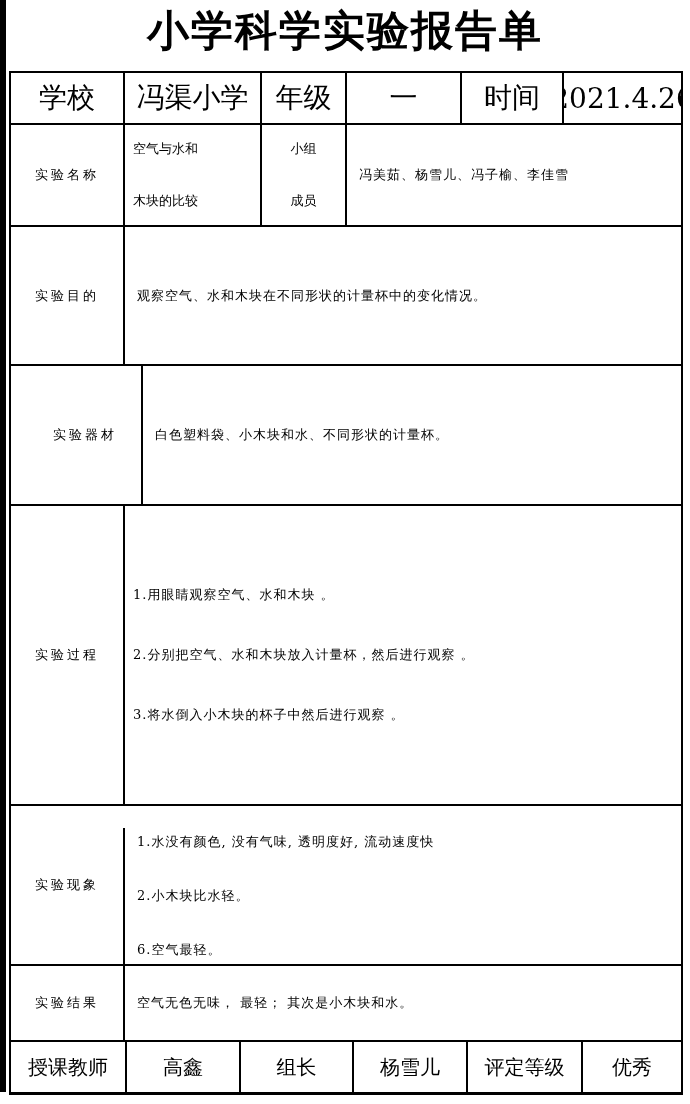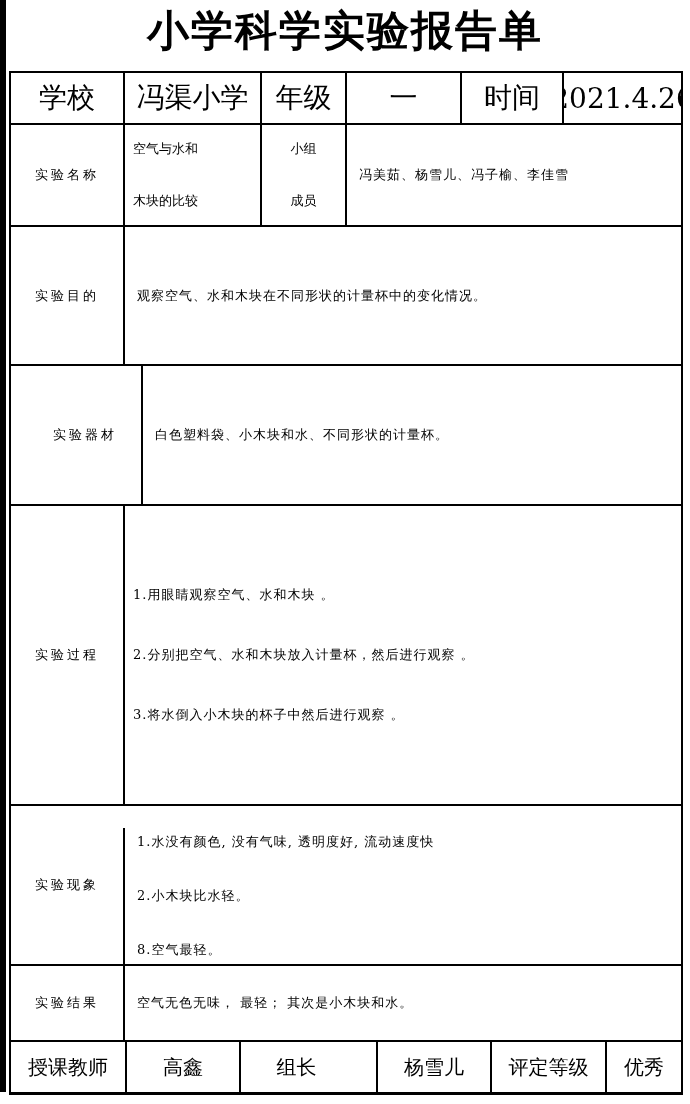--- a/index.html
+++ b/index.html
@@ -95,21 +95,21 @@
   .w-label  { width: 112px; flex: none; }
   .w-school { width: 137px; flex: none; }
   .w-grade  { width: 85px;  flex: none; }
   .w-one    { width: 115px; flex: none; }
   .w-time   { width: 102px; flex: none; }
   .w-rest   { flex: 1; }
   
   .w-f1 { width: 114px; flex: none; }
   .w-f2 { width: 114px; flex: none; }
   .w-f3 { width: 113px; flex: none; }
-  .w-f4 { width: 114px; flex: none; margin-left: 24px; }
+  .w-f4 { width: 114px; flex: none; }
   .w-f5 { width: 115px; flex: none; font-family: Liberation Mono, monospace; }
 </style>
 </head>
 <body>
 
 <div class="page">
 
   <div class="left-bar"></div>
 
   <div class="doc-title">小学科学实验报告单</div>
@@ -155,21 +155,21 @@
         <div>2.分别把空气、水和木块放入计量杯，然后进行观察 。</div>
         <div>3.将水倒入小木块的杯子中然后进行观察 。</div>
       </div>
     </div>
 
     <div class="row r6">
       <div class="cell w-label label-cell">实验现象</div>
       <div class="cell w-rest list-cell">
         <div>1.水没有颜色, 没有气味, 透明度好, 流动速度快</div>
         <div>2.小木块比水轻。</div>
-        <div>8.空气最轻。</div>
+        <div>6.空气最轻。</div>
       </div>
     </div>
 
     <div class="row r7">
       <div class="cell w-label label-cell">实验结果</div>
       <div class="cell w-rest content-cell">空气无色无味， 最轻； 其次是小木块和水。</div>
     </div>
 
     <div class="row r8">
       <div class="cell w-f1">授课教师</div>

